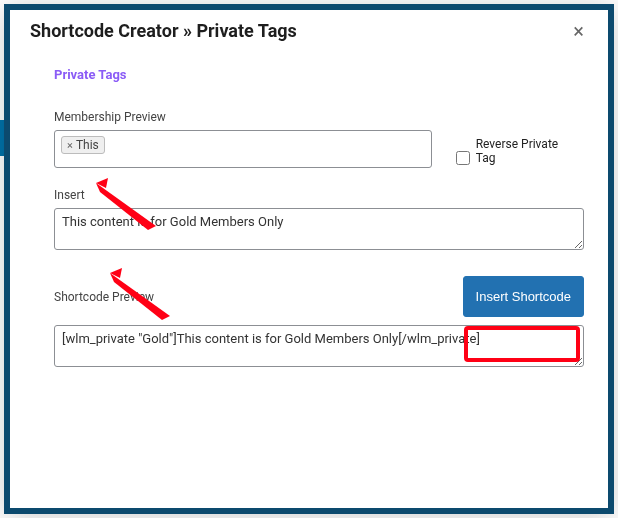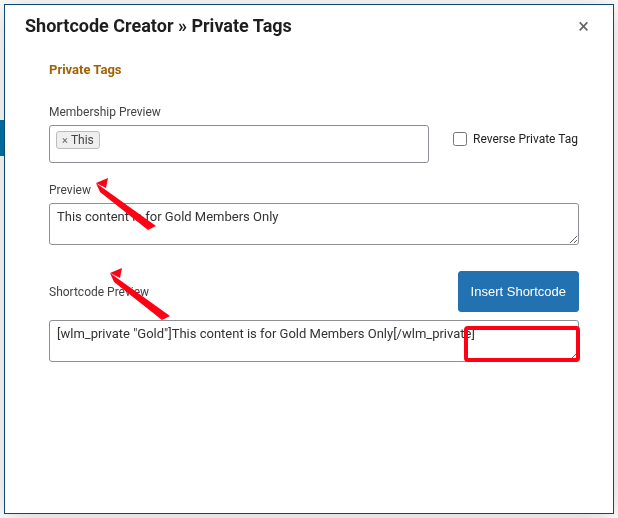--- a/index.html
+++ b/index.html
@@ -23,21 +23,21 @@
   .bg-sidebar {
     position: absolute;
     top: 120px; left: 0;
     width: 6px; height: 36px;
     background: #0073aa;
   }
   .modal {
     position: absolute;
     top: 4px; left: 4px; right: 4px; bottom: 4px;
     background: #fff;
-    border: 1px solid #0c4a6e;
+    border: 6px solid #0c4a6e;
     box-shadow: 0 3px 30px rgba(0,0,0,0.2);
     display: flex;
     flex-direction: column;
   }
   .modal-header {
     padding: 10px 20px 8px 20px;
     display: flex;
     align-items: center;
     justify-content: space-between;
   }
@@ -54,21 +54,21 @@
     line-height: 1;
   }
   .modal-body {
     padding: 18px 28px 12px 44px;
     flex: 1;
     overflow: auto;
   }
   .section-title {
     font-size: 13px;
     font-weight: 700;
-    color: #a16207;
+    color: #8b5cf6;
     margin-bottom: 28px;
   }
   .field-label {
     font-size: 12px;
     color: #444;
     margin-bottom: 6px;
     display: block;
   }
   .field-row {
     display: flex;
@@ -97,21 +97,21 @@
     padding: 1px 5px;
     gap: 3px;
   }
   .tag-x {
     font-size: 11px;
     color: #666;
     line-height: 1;
   }
   .reverse-check {
     display: flex;
-    align-items: flex-start;
+    align-items: flex-end;
     gap: 6px;
     font-size: 12px;
     color: #222;
     margin-top: 7px;
   }
   .reverse-check input {
     width: 14px; height: 14px;
     margin: 0;
   }
   .content-group {
@@ -184,21 +184,21 @@
           </span>
         </div>
         <label class="reverse-check">
           <input type="checkbox" style="">
           <span>Reverse Private Tag</span>
         </label>
       </div>
     </div>
 
     <div class="content-group">
-      <label class="field-label">Preview</label>
+      <label class="field-label">Insert</label>
       <textarea class="textarea" rows="2" style="">This content is for Gold Members Only</textarea>
     </div>
 
     <div>
       <div class="preview-row">
         <label class="field-label" style="margin-bottom:0">Shortcode Preview</label>
         <button class="btn-primary">Insert Shortcode</button>
       </div>
       <textarea class="textarea" rows="2" style="">[wlm_private "Gold"]This content is for Gold Members Only[/wlm_private]</textarea>
     </div>

